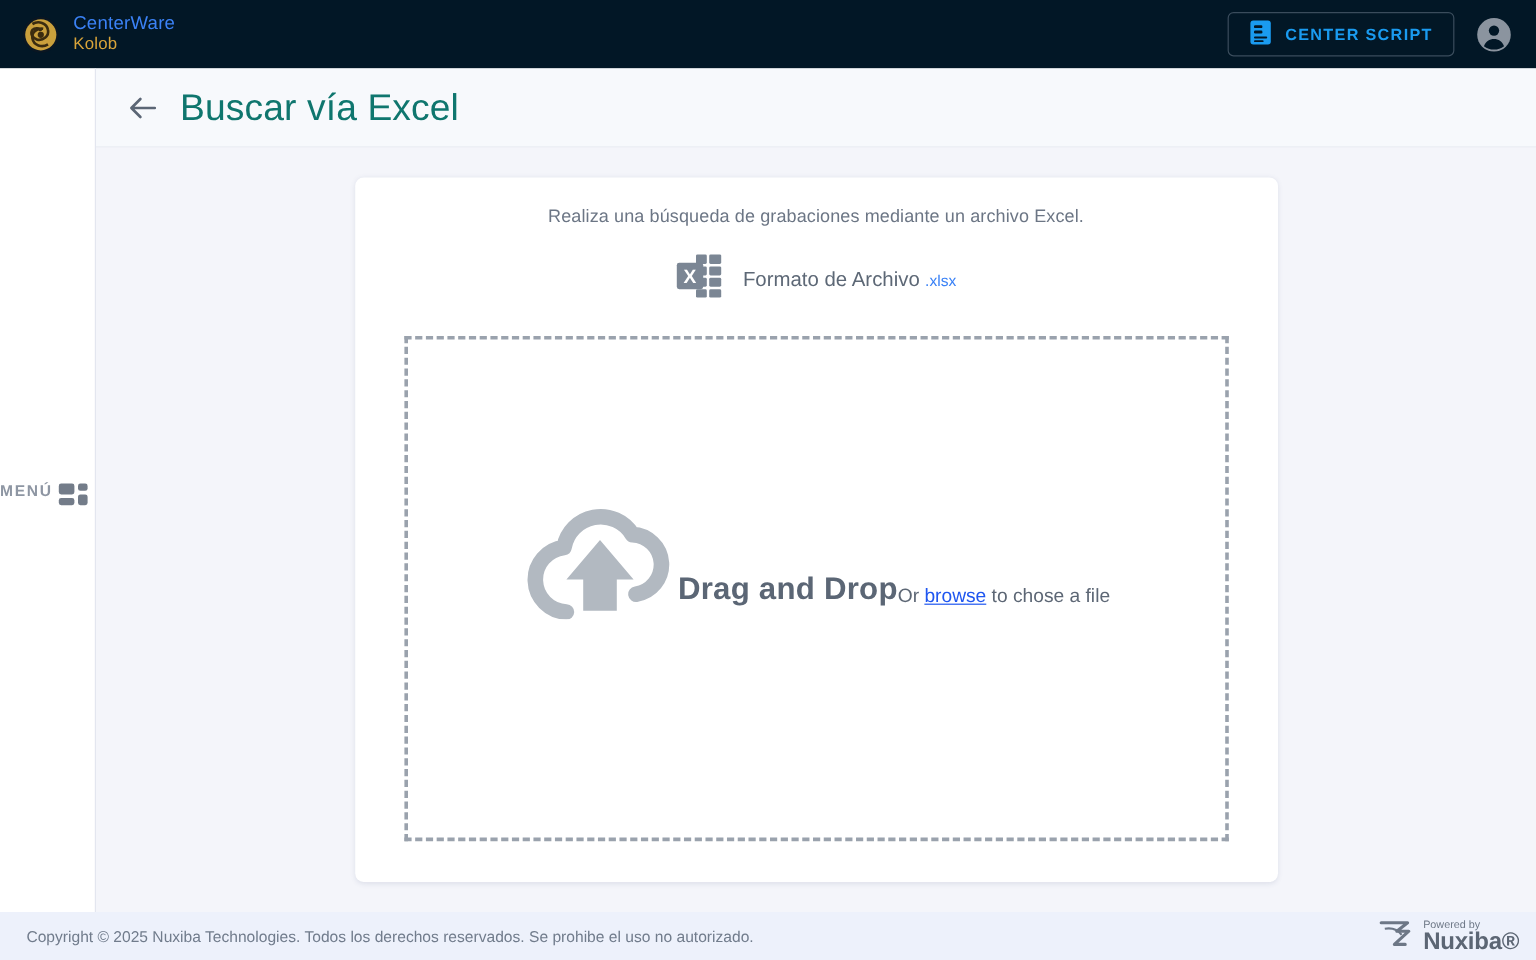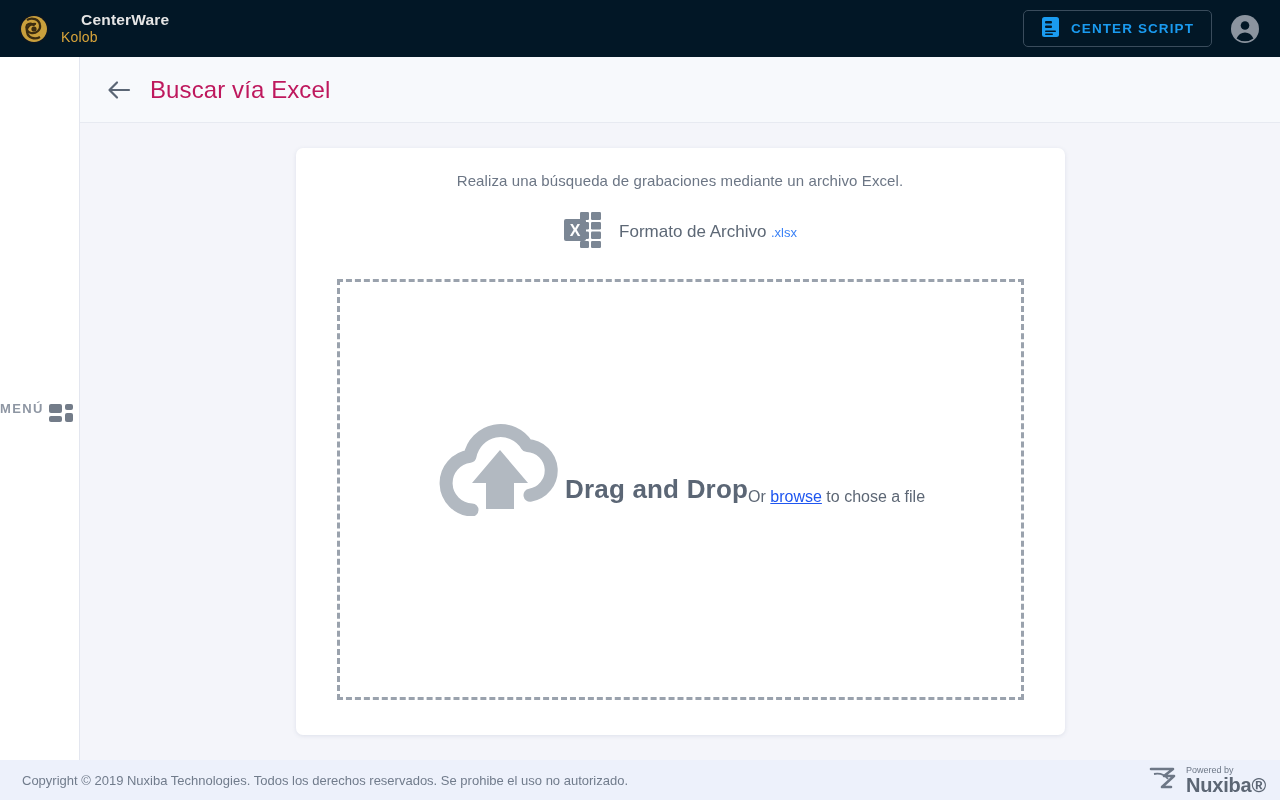--- a/index.html
+++ b/index.html
@@ -16,23 +16,22 @@
     width: 1280px; height: 57px;
     background: #021726;
     display: flex; align-items: center;
     justify-content: space-between;
     padding: 0 20px 0 18px;
   }
   .brand { display: flex; align-items: center; gap: 11px; }
   .brand-mark { width: 32px; height: 32px; flex: 0 0 32px; }
   .brand-text { line-height: 1.05; }
   .brand-title {
-    font-size: 15.5px; color: #e5e5e5; letter-spacing: .2px;
-    font-weight: 700;
-    margin-left: 20px;
+    font-size: 15.5px; color: #3b82f6; letter-spacing: .2px;
+    font-weight: 400;
   }
   .brand-sub {
     font-size: 14px; color: #d8a43a; letter-spacing: .2px;
   }
   .topbar-right { display: flex; align-items: center; gap: 18px; }
   .script-btn {
     display: flex; align-items: center; gap: 11px;
     height: 37px; padding: 12px 17px;
     border: 1px solid #3a4c5c; border-radius: 5px;
     background: transparent; cursor: pointer;
@@ -74,21 +73,21 @@
     background: #f7f9fc;
     border-bottom: 1px solid #e7eaf1;
     display: flex; align-items: center; gap: 14px;
     padding-left: 22px;
   }
   .back-btn {
     width: 34px; height: 34px; display: flex;
     align-items: center; justify-content: center; cursor: pointer;
   }
   .page-title {
-    font-size: 24px; color: #be185d; font-weight: 400;
+    font-size: 31px; color: #0f766e; font-weight: 400;
     letter-spacing: .1px;
   }
 
   
   .content {
     position: absolute; top: 123px; left: 80px;
     width: 1200px; height: 637px;
     background: #f4f5fa;
     display: flex; justify-content: center;
     padding-top: 25px;
@@ -274,21 +273,21 @@
       <div class="dz-title">Drag and Drop</div>
       <div class="dz-sub">
         <span>Or </span><a>browse</a><span> to chose a file</span>
       </div>
     </div>
 
   </div>
 </div>
 
 <div class="footer">
-  <span class="footer-text">Copyright © 2019 Nuxiba Technologies. Todos los derechos reservados. Se prohibe el uso no autorizado.</span>
+  <span class="footer-text">Copyright © 2025 Nuxiba Technologies. Todos los derechos reservados. Se prohibe el uso no autorizado.</span>
   <span class="powered">
     <span>
       <svg width="30" height="26" viewBox="0 0 30 26">
         <path d="M2 4h22l-9 7h10l-12 11h9" fill="none" stroke="#6d7786" stroke-width="2.6" stroke-linecap="round" stroke-linejoin="round"></path>
         <path d="M5 9c6-1 11 1 14 5" fill="none" stroke="#6d7786" stroke-width="1.8"></path>
       </svg>
     </span>
     <span class="powered-txt">
       <span class="powered-small">Powered by</span>
       <span class="powered-big">Nuxiba®</span>

